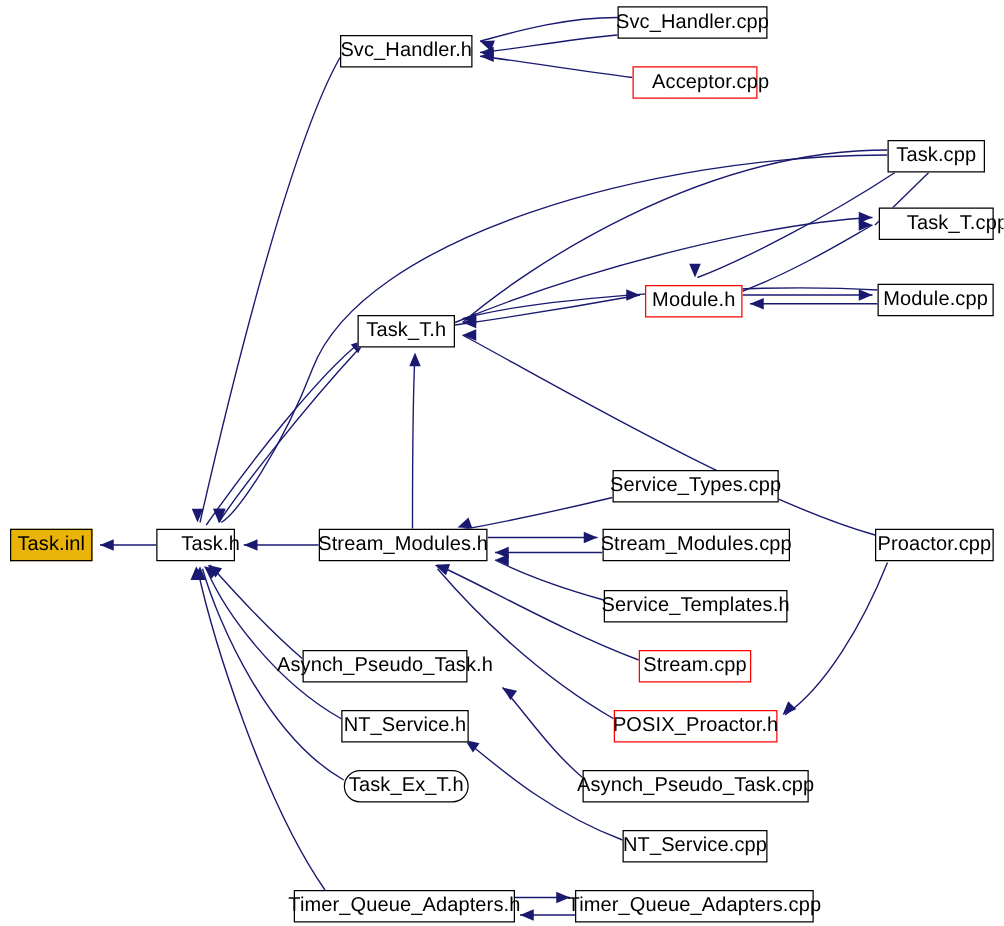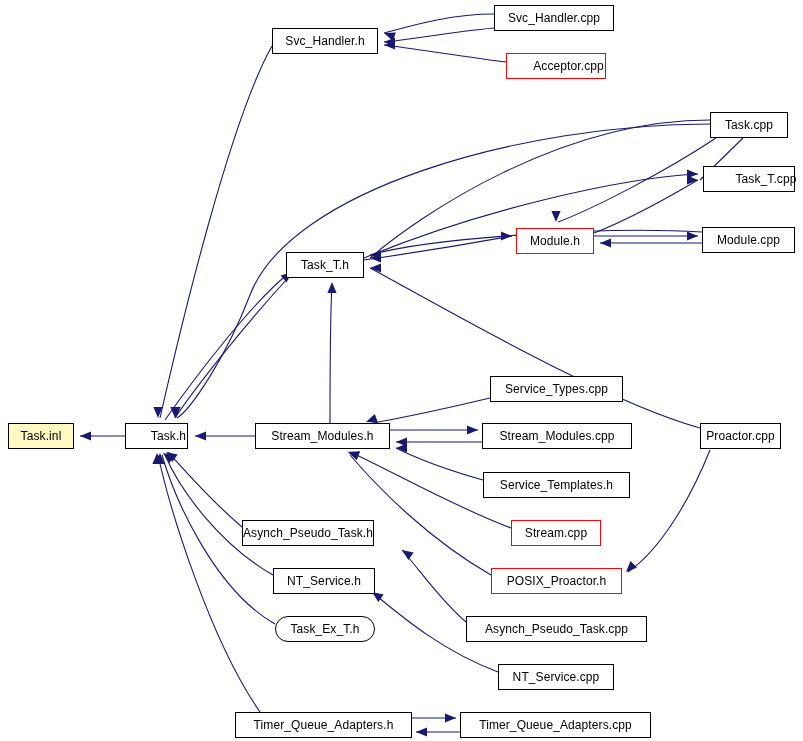--- a/index.html
+++ b/index.html
@@ -24,31 +24,31 @@
     pointer-events: none;
   }
   .node {
     position: absolute;
     box-sizing: border-box;
     display: flex;
     align-items: center;
     justify-content: center;
     background: #ffffff;
     border: 1px solid #000000;
-    font-size: 12px;
+    font-size: 16px;
     color: #000000;
     white-space: nowrap;
     line-height: 1;
     letter-spacing: 0.1px;
   }
   .node.red {
     border-color: #ff0000;
   }
   .node.current {
-    background: #fef9c3;
+    background: #eab308;
     border-color: #000000;
     align-items: center;
   }
   .node-label {
     display: block;
     padding: 0 4px;
   }
 </style>
 </head>
 <body>
@@ -164,21 +164,21 @@
       </div>
       <div class="node" style="left: 490px; top: 376px; width: 133px; height: 26px;">
         <span class="node-label">Service_Types.cpp</span>
       </div>
       <div class="node" style="left: 255px; top: 423px; width: 135px; height: 26px;">
         <span class="node-label">Stream_Modules.h</span>
       </div>
       <div class="node" style="left: 482px; top: 423px; width: 150px; height: 26px;">
         <span class="node-label">Stream_Modules.cpp</span>
       </div>
-      <div class="node" style="left: 700px; top: 423px; width: 81px; height: 26px; justify-content: center;">
+      <div class="node" style="left: 700px; top: 423px; width: 95px; height: 26px; justify-content: center;">
         <span class="node-label">Proactor.cpp</span>
       </div>
       <div class="node" style="left: 483px; top: 472px; width: 147px; height: 26px;">
         <span class="node-label">Service_Templates.h</span>
       </div>
       <div class="node" style="left: 242px; top: 520px; width: 132px; height: 26px;">
         <span class="node-label">Asynch_Pseudo_Task.h</span>
       </div>
       <div class="node red" style="left: 511px; top: 520px; width: 90px; height: 26px;">
         <span class="node-label">Stream.cpp</span>

